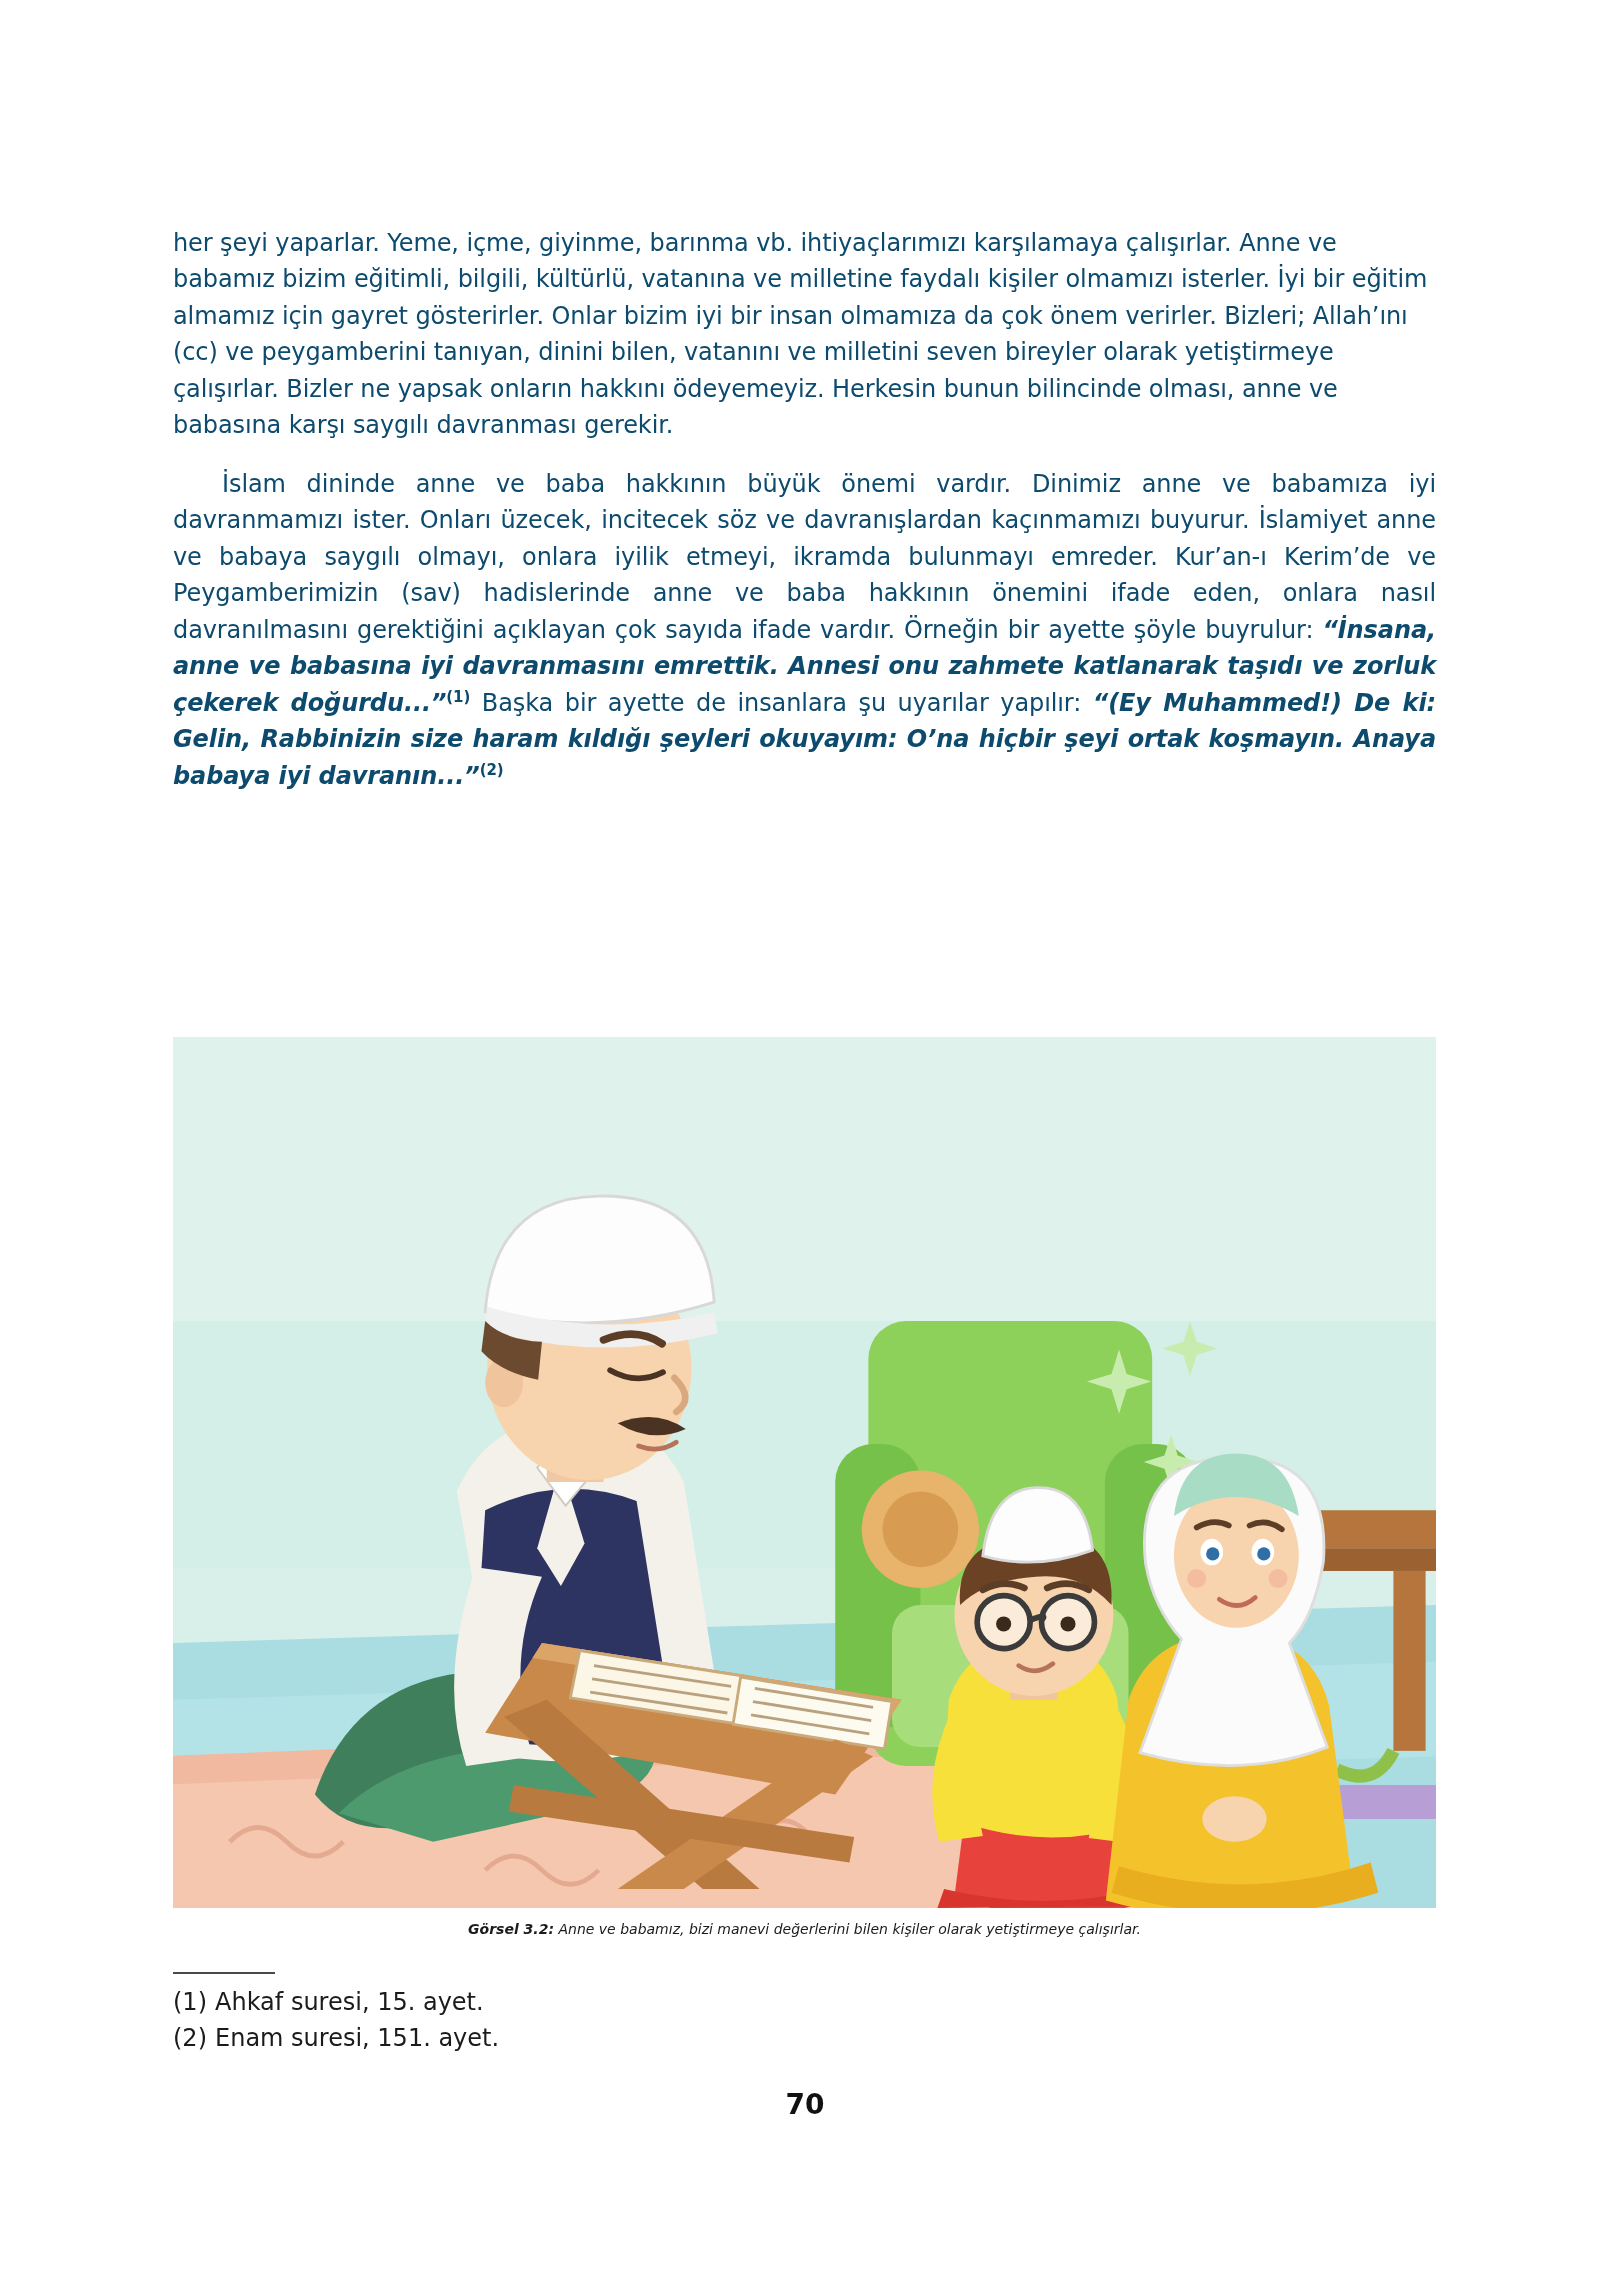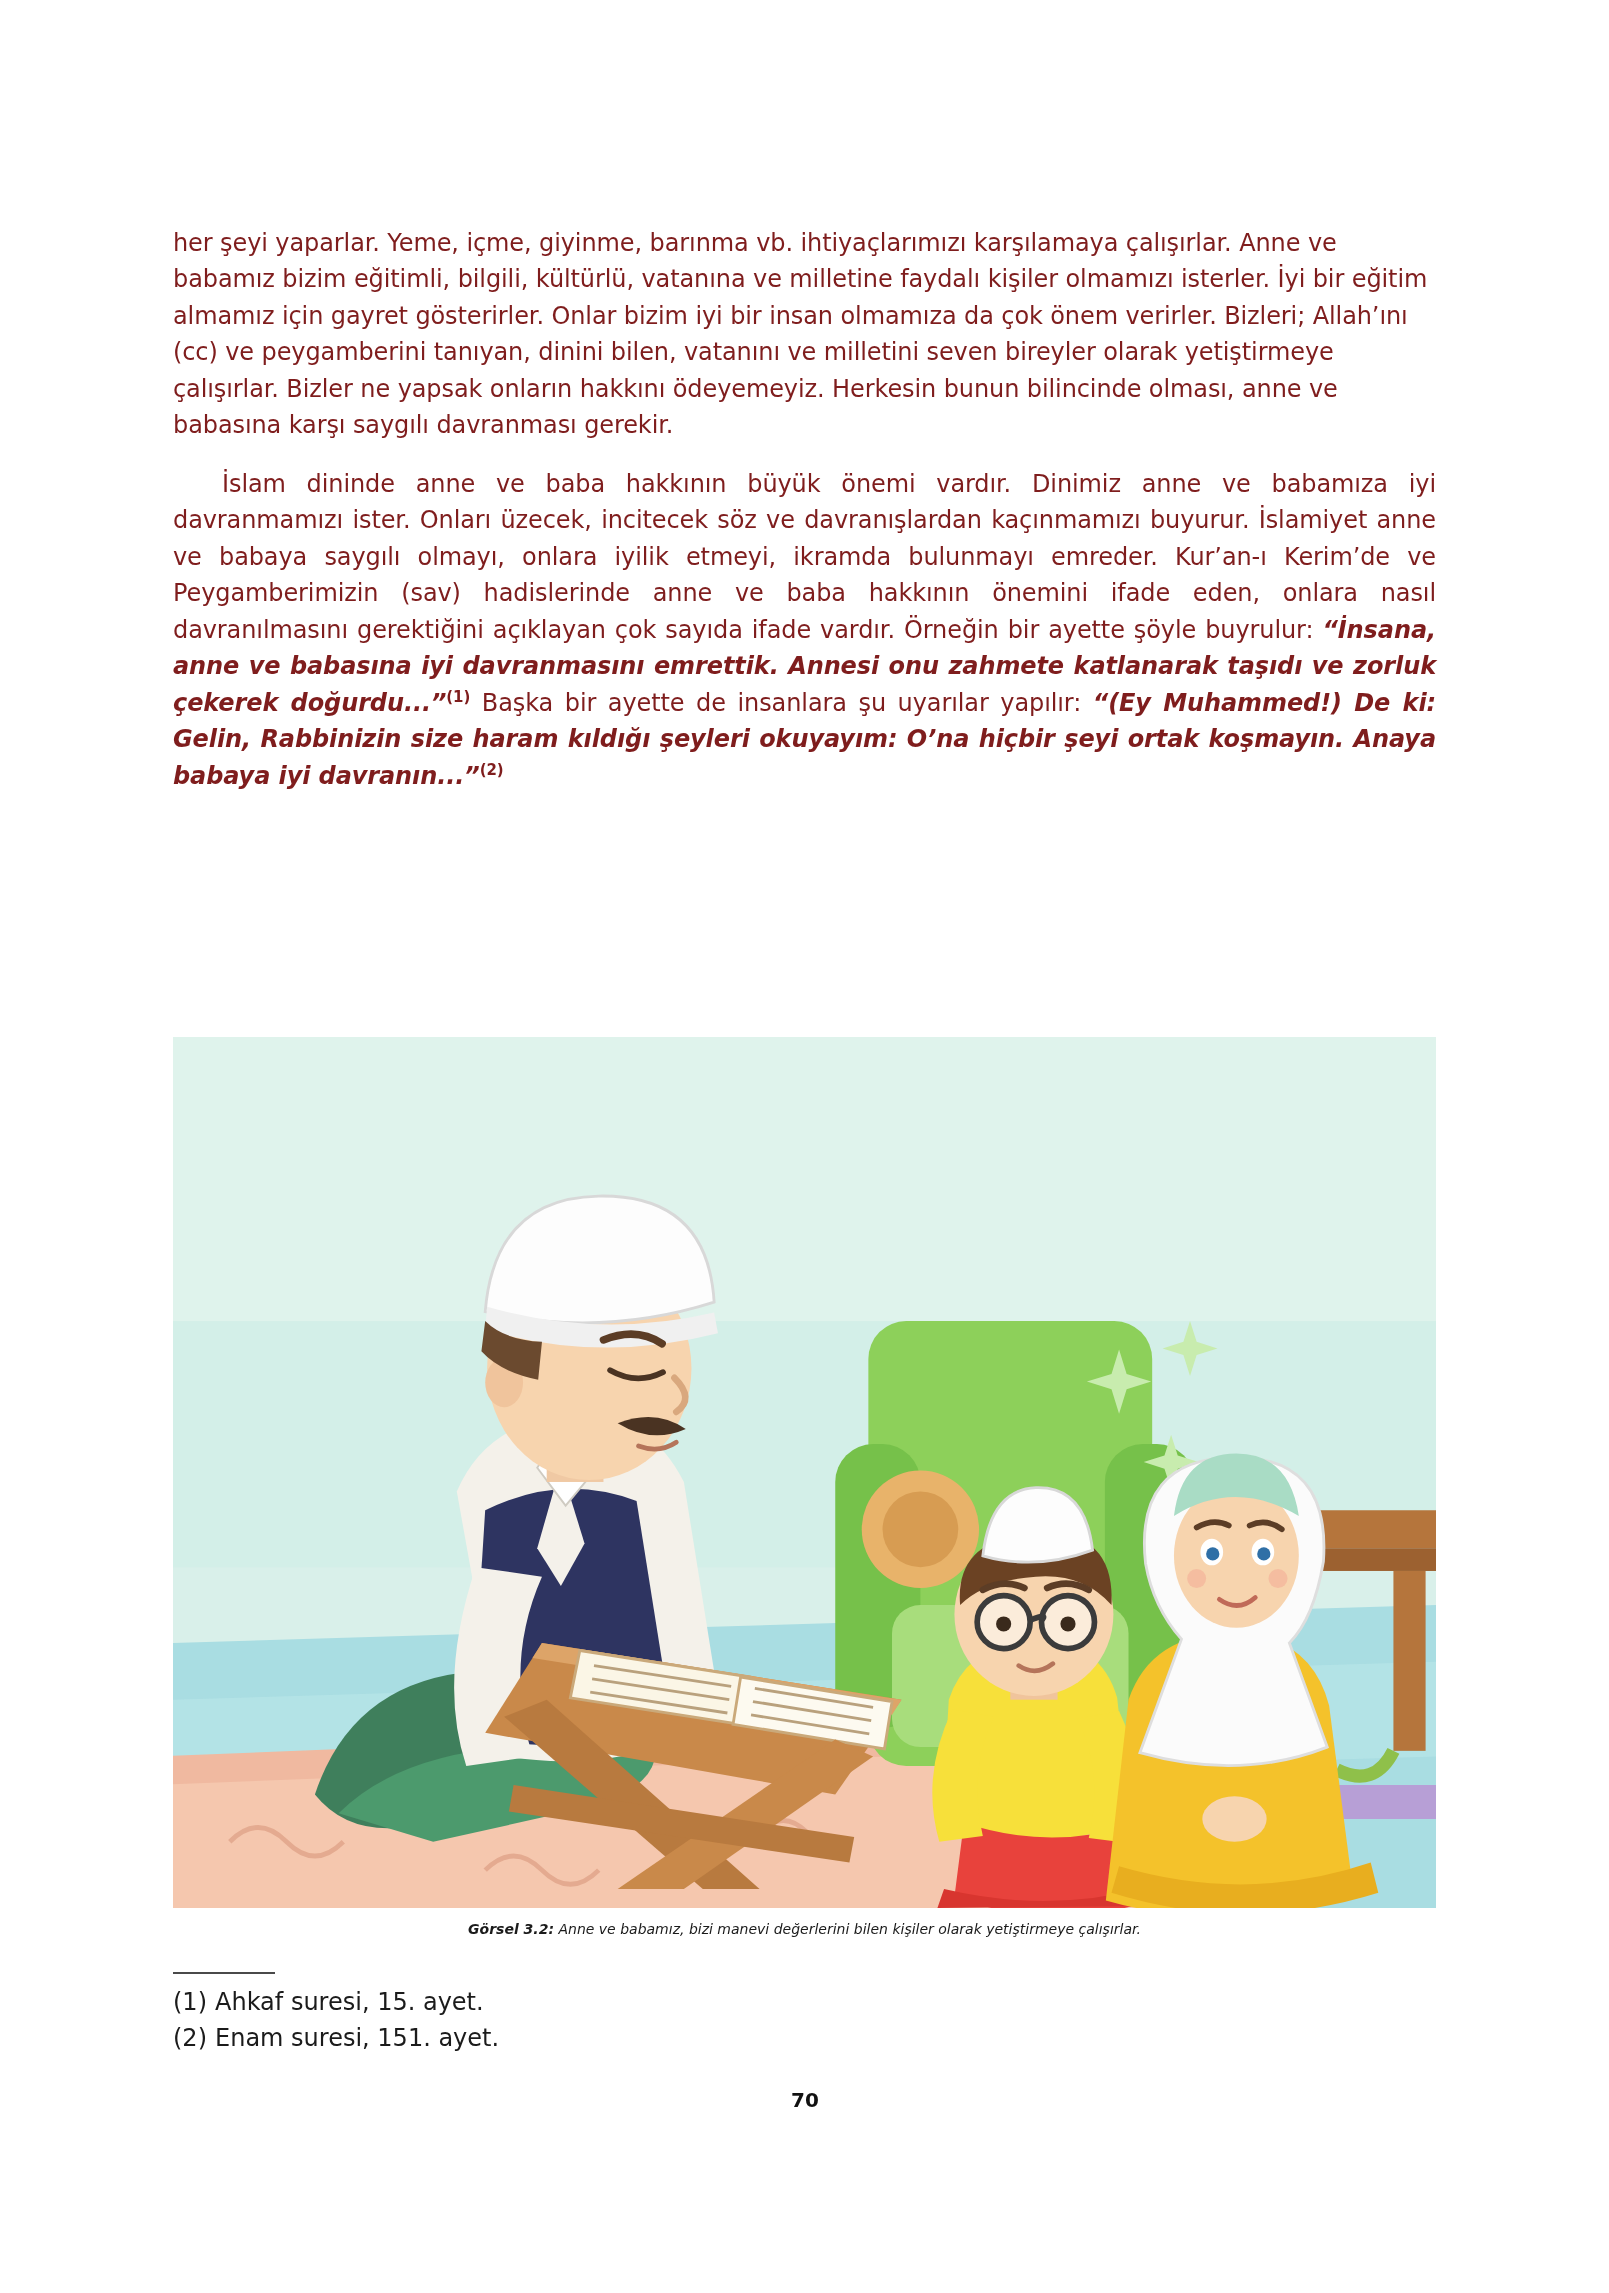--- a/index.html
+++ b/index.html
@@ -27,21 +27,21 @@
     left: 173px;
     top: 225px;
     width: 1263px;
   }
   p.body-text {
     margin: 0;
     font-size: 24px;
     line-height: 1.52;
     text-align: justify;
     text-justify: inter-word;
-    color: #7f1d1d;
+    color: #0c4a6e;
     letter-spacing: -0.1px;
   }
   p.para-1 {
     text-align: left;
   }
   p.para-2 {
     margin-top: 22px;
     text-indent: 49px;
   }
   .quote {
@@ -97,21 +97,21 @@
   }
   .footnote-row { display: block; white-space: pre; }
   .fn-num { display: inline-block; width: 42px; }
 
   .page-number {
     position: absolute;
     left: 0;
     top: 2088px;
     width: 1610px;
     text-align: center;
-    font-size: 20px;
+    font-size: 28px;
     font-weight: bold;
     color: #111;
   }
 </style>
 </head>
 <body>
 
 <div class="page">
 
   <div class="content">

